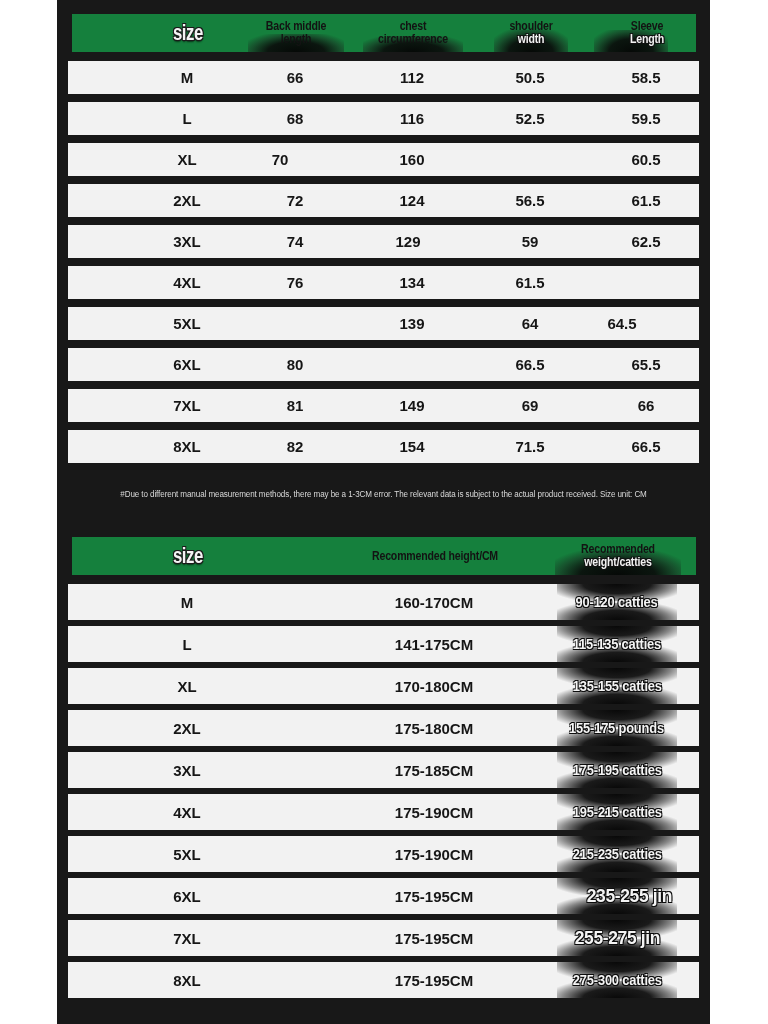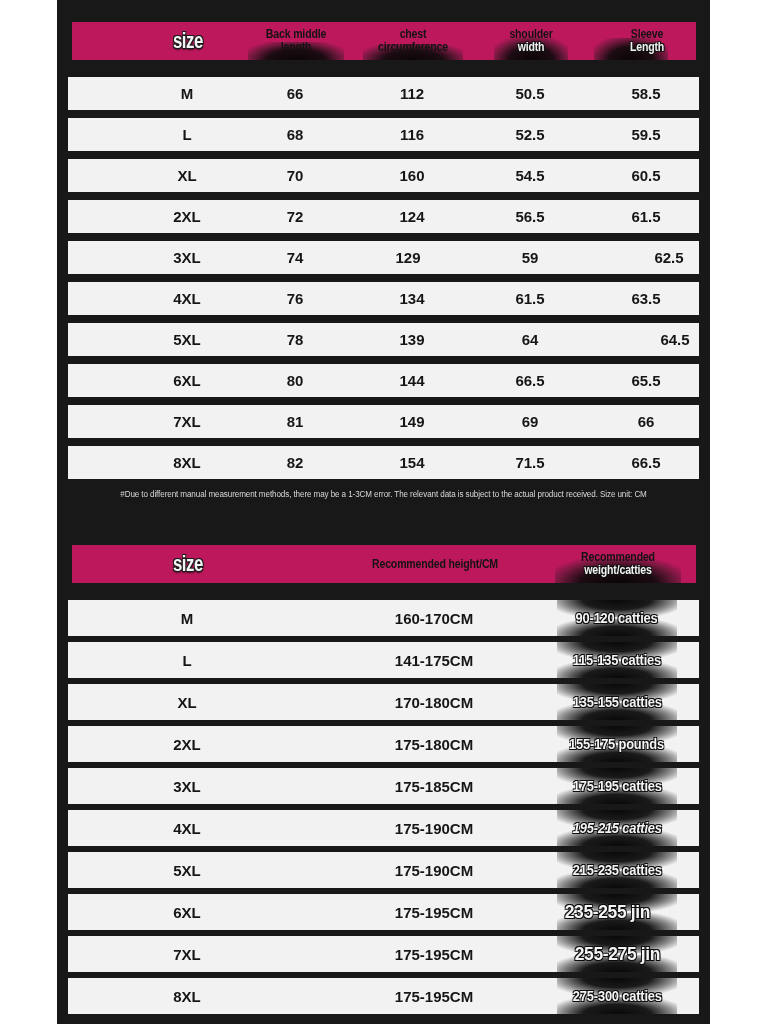--- a/index.html
+++ b/index.html
@@ -34,24 +34,24 @@
   
   .sizetable {
     position: absolute;
     left: 0;
     width: 653px;
   }
 
   
   .hdr-row {
     position: relative;
-    margin: 8px auto;
+    margin: 0 auto;
     width: 624px;
     height: 38px;
-    background: #be185d;
+    background: #15803d;
     box-sizing: border-box;
   }
   .hdr-cell {
     position: absolute;
     top: 0;
     height: 38px;
     display: flex;
     align-items: center;
     justify-content: center;
     text-align: center;
@@ -202,57 +202,53 @@
         </div>
         <div class="row">
           <div class="cell" style="left: 63px; width: 112px;">L</div>
           <div class="cell" style="left: 175px; width: 104px;">68</div>
           <div class="cell" style="left: 279px; width: 130px;">116</div>
           <div class="cell" style="left: 409px; width: 106px;">52.5</div>
           <div class="cell" style="left: 515px; width: 126px;">59.5</div>
         </div>
         <div class="row">
           <div class="cell" style="left: 63px; width: 112px;">XL</div>
-          <div class="cell" style="left: 175px; width: 104px;">70</div>
+          <div class="cell" style="left: 160px; width: 104px;">70</div>
           <div class="cell" style="left: 279px; width: 130px;">160</div>
-          <div class="cell" style="left: 409px; width: 106px;">54.5</div>
           <div class="cell" style="left: 515px; width: 126px;">60.5</div>
         </div>
         <div class="row">
           <div class="cell" style="left: 63px; width: 112px;">2XL</div>
           <div class="cell" style="left: 175px; width: 104px;">72</div>
           <div class="cell" style="left: 279px; width: 130px;">124</div>
           <div class="cell" style="left: 409px; width: 106px;">56.5</div>
           <div class="cell" style="left: 515px; width: 126px;">61.5</div>
         </div>
         <div class="row">
           <div class="cell" style="left: 63px; width: 112px;">3XL</div>
           <div class="cell" style="left: 175px; width: 104px;">74</div>
           <div class="cell" style="left: 275px; width: 130px;">129</div>
           <div class="cell" style="left: 409px; width: 106px;">59</div>
-          <div class="cell" style="left: 538px; width: 126px;">62.5</div>
+          <div class="cell" style="left: 515px; width: 126px;">62.5</div>
         </div>
         <div class="row">
           <div class="cell" style="left: 63px; width: 112px;">4XL</div>
           <div class="cell" style="left: 175px; width: 104px;">76</div>
           <div class="cell" style="left: 279px; width: 130px;">134</div>
           <div class="cell" style="left: 409px; width: 106px;">61.5</div>
-          <div class="cell" style="left: 515px; width: 126px;">63.5</div>
         </div>
         <div class="row">
           <div class="cell" style="left: 63px; width: 112px;">5XL</div>
-          <div class="cell" style="left: 175px; width: 104px;">78</div>
           <div class="cell" style="left: 279px; width: 130px;">139</div>
           <div class="cell" style="left: 409px; width: 106px;">64</div>
-          <div class="cell" style="left: 544px; width: 126px;">64.5</div>
+          <div class="cell" style="left: 491px; width: 126px;">64.5</div>
         </div>
         <div class="row">
           <div class="cell" style="left: 63px; width: 112px;">6XL</div>
           <div class="cell" style="left: 175px; width: 104px;">80</div>
-          <div class="cell" style="left: 279px; width: 130px;">144</div>
           <div class="cell" style="left: 409px; width: 106px;">66.5</div>
           <div class="cell" style="left: 515px; width: 126px;">65.5</div>
         </div>
         <div class="row">
           <div class="cell" style="left: 63px; width: 112px;">7XL</div>
           <div class="cell" style="left: 175px; width: 104px;">81</div>
           <div class="cell" style="left: 279px; width: 130px;">149</div>
           <div class="cell" style="left: 409px; width: 106px;">69</div>
           <div class="cell" style="left: 515px; width: 126px;">66</div>
         </div>
@@ -312,37 +308,37 @@
           <div class="cell" style="left: 175px; width: 382px; height: 36px;">175-185CM</div>
           <div class="bowtie" style="left: 489px; width: 120px; height: 36px; --h: 18px;"></div>
           <div class="cell" style="left: 457px; width: 184px; height: 36px;">
             <span class="weight-text">175-195 catties</span>
           </div>
         </div>
         <div class="row" style="height: 36px; margin-bottom: 6px;">
           <div class="cell" style="left: 63px; width: 112px; height: 36px;">4XL</div>
           <div class="cell" style="left: 175px; width: 382px; height: 36px;">175-190CM</div>
           <div class="bowtie" style="left: 489px; width: 120px; height: 36px; --h: 18px;"></div>
-          <div class="cell" style="left: 457px; width: 184px; height: 36px; font-style: italic;">
+          <div class="cell" style="left: 457px; width: 184px; height: 36px;">
             <span class="weight-text">195-215 catties</span>
           </div>
         </div>
         <div class="row" style="height: 36px; margin-bottom: 6px;">
           <div class="cell" style="left: 63px; width: 112px; height: 36px;">5XL</div>
           <div class="cell" style="left: 175px; width: 382px; height: 36px;">175-190CM</div>
           <div class="bowtie" style="left: 489px; width: 120px; height: 36px; --h: 18px;"></div>
           <div class="cell" style="left: 457px; width: 184px; height: 36px;">
             <span class="weight-text">215-235 catties</span>
           </div>
         </div>
         <div class="row" style="height: 36px; margin-bottom: 6px;">
           <div class="cell" style="left: 63px; width: 112px; height: 36px;">6XL</div>
           <div class="cell" style="left: 175px; width: 382px; height: 36px;">175-195CM</div>
           <div class="bowtie" style="left: 489px; width: 120px; height: 36px; --h: 18px;"></div>
-          <div class="cell" style="left: 447px; width: 184px; height: 36px; text-align: center;">
+          <div class="cell" style="left: 469px; width: 184px; height: 36px; text-align: center;">
             <span class="weight-text big">235-255 jin</span>
           </div>
         </div>
         <div class="row" style="height: 36px; margin-bottom: 6px;">
           <div class="cell" style="left: 63px; width: 112px; height: 36px;">7XL</div>
           <div class="cell" style="left: 175px; width: 382px; height: 36px;">175-195CM</div>
           <div class="bowtie" style="left: 489px; width: 120px; height: 36px; --h: 18px;"></div>
           <div class="cell" style="left: 457px; width: 184px; height: 36px;">
             <span class="weight-text big">255-275 jin</span>
           </div>

